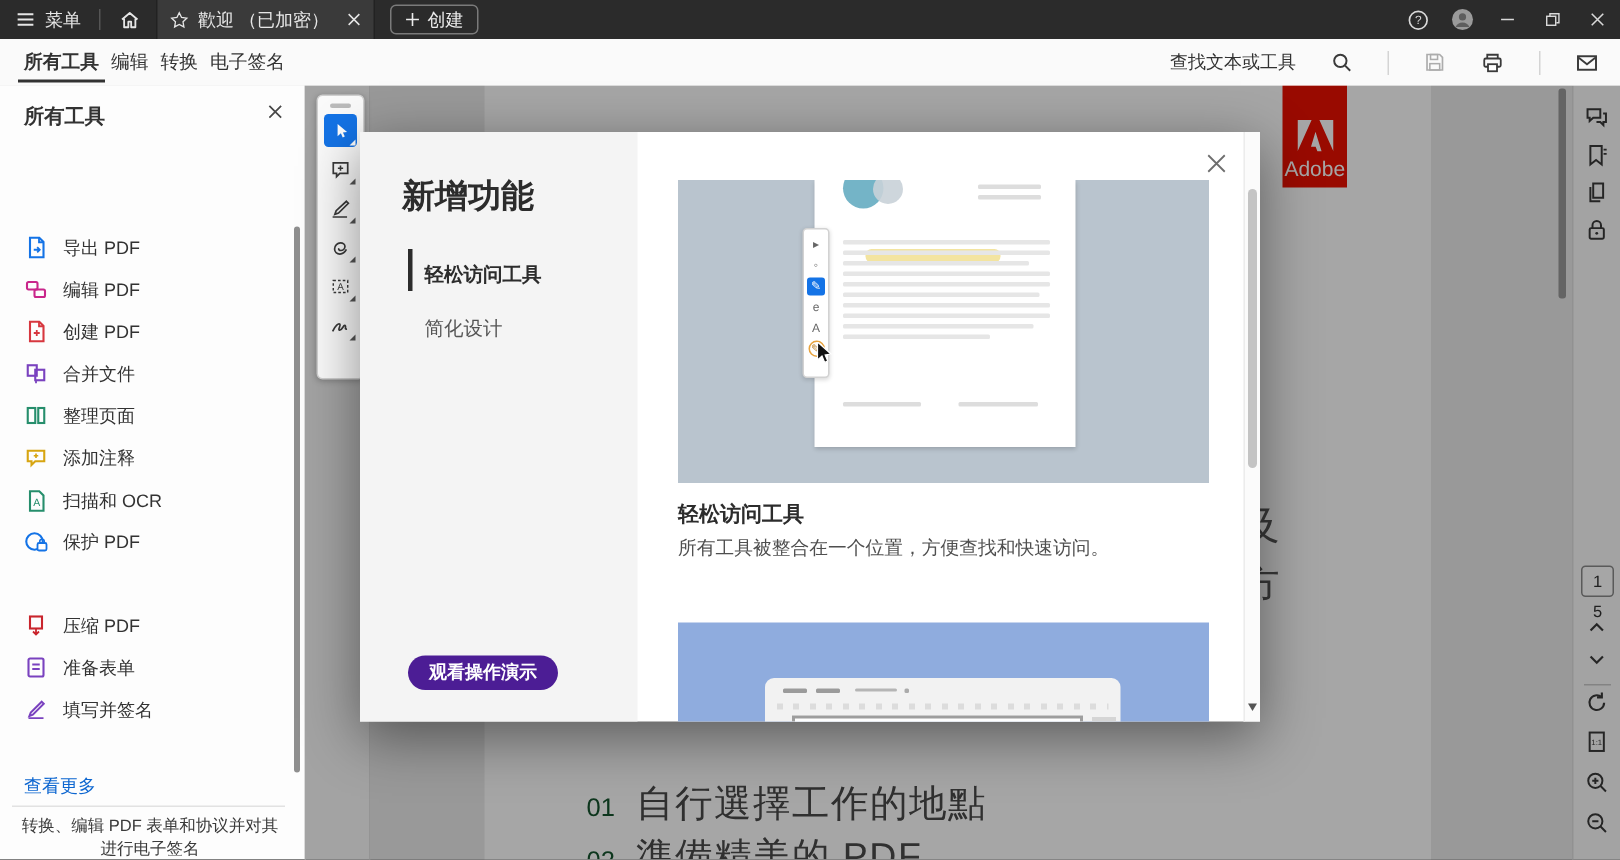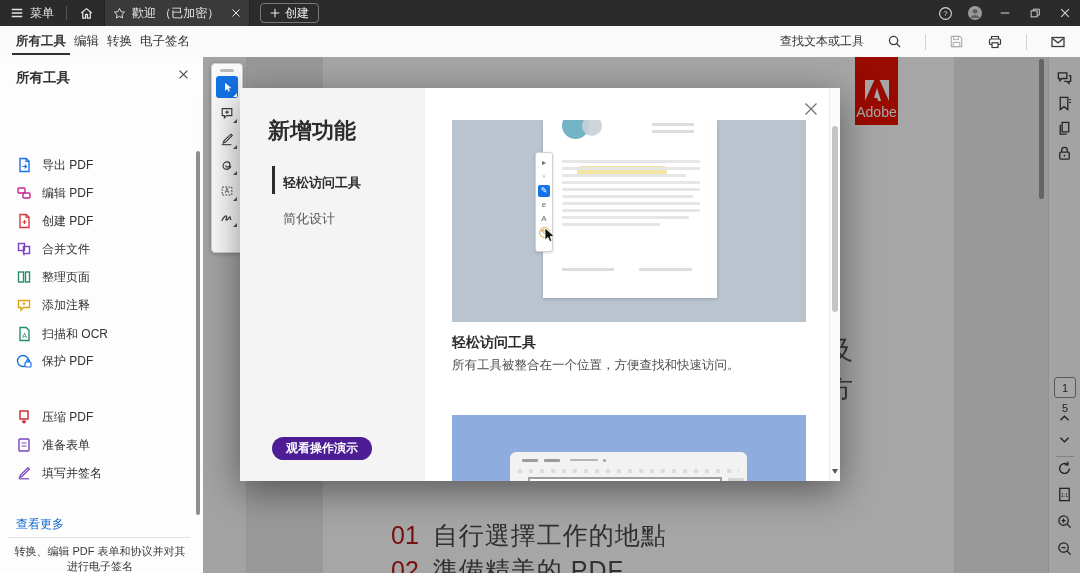--- a/index.html
+++ b/index.html
@@ -47,21 +47,21 @@
 
   
   .docarea{position:absolute;left:203px;top:57px;width:877px;height:516px;overflow:hidden;background:#EBEBEB;}
   .doc-strip{position:absolute;left:0;top:0;width:43px;height:516px;background:#FBFBFB;border-right:1px solid #E3E3E3;}
   .doc-page{position:absolute;left:120px;top:0;width:631px;height:516px;background:#FFFFFF;}
   .adobe-logo{position:absolute;left:652px;top:0;width:43px;height:68px;display:flex;flex-direction:column;
               align-items:center;justify-content:flex-end;padding-bottom:5px;box-sizing:border-box;}
   .adobe-logo span{color:#fff;font-size:14px;margin-top:3px;}
   .peek{position:absolute;font-size:26px;color:#575757;}
   .doc-row{position:absolute;display:flex;gap:14px;align-items:baseline;}
-  .doc-num{font-size:25px;color:#b91c1c;}
+  .doc-num{font-size:17px;color:#14532d;}
   .doc-txt{font-size:25px;color:#4A4A4A;letter-spacing:1px;}
   .doc-scroll{position:absolute;left:836px;top:2px;width:5px;height:140px;background:#9A9A9A;border-radius:2px;}
 
   
   .rail{position:absolute;left:845px;top:0;width:32px;height:516px;background:#FBFBFB;border-left:1px solid #DFDFDF;}
   .rail-ic{position:absolute;left:7px;color:#3A3A3A;}
   .pagebox{position:absolute;left:5px;top:320px;width:20px;height:19px;border:1px solid #8A8A8A;background:#fff;
            border-radius:3px;font-size:11px;color:#323232;display:flex;align-items:center;justify-content:center;}
   .pagetotal{position:absolute;left:0;top:345px;width:32px;text-align:center;font-size:11px;color:#323232;}
   .rail-div{position:absolute;left:7px;top:399px;width:18px;height:1px;background:#C9C9C9;}

